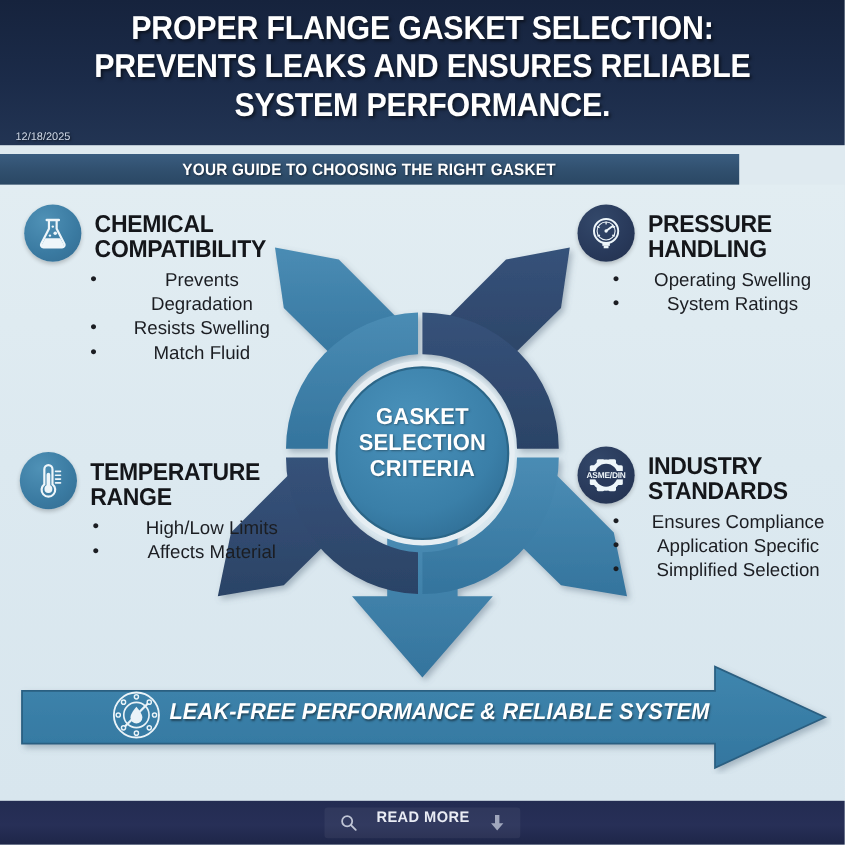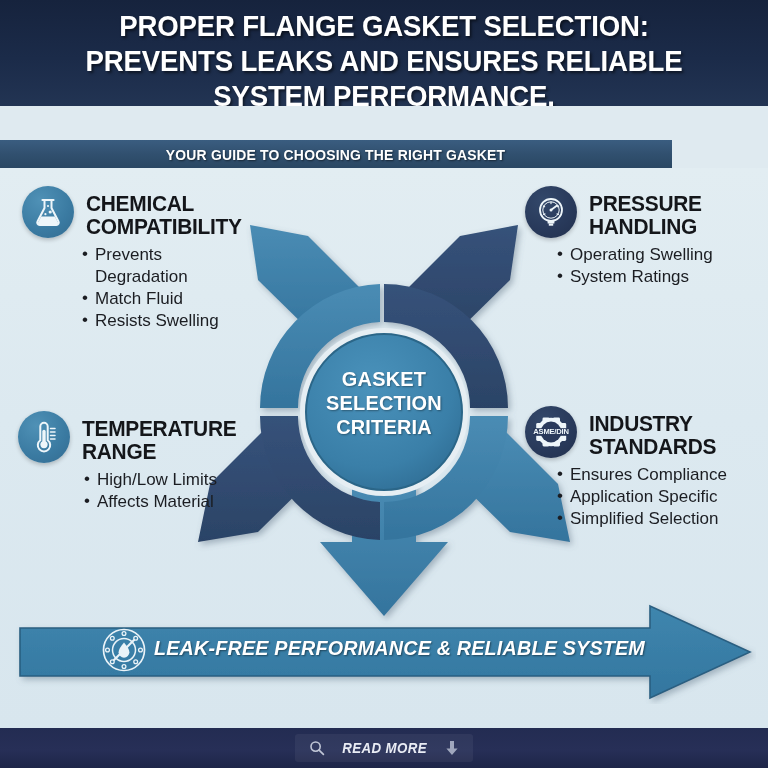--- a/index.html
+++ b/index.html
@@ -6,21 +6,21 @@
   body{
     width:768px;height:768px;overflow:hidden;
     font-family:"Liberation Sans", sans-serif;
     background:#dfeaf0;
     position:relative;
   }
   .stage{position:relative;width:768px;height:768px;}
 
   
   .header{
-    position:absolute;left:0;top:0;width:768px;height:106px;
+    position:absolute;left:0;top:0;width:768px;height:132px;
     background:linear-gradient(180deg,#16233d 0%,#1b2b49 55%,#223453 100%);
     overflow:hidden;
   }
   .header-title{
     position:absolute;left:28px;top:8px;width:712px;
     text-align:center;
     color:#ffffff;
     font-size:30px;line-height:35px;
     font-weight:bold;
     letter-spacing:-0.2px;
@@ -73,20 +73,21 @@
     font-size:22px;line-height:23px;font-weight:bold;
     text-transform:uppercase;letter-spacing:-0.3px;
     transform:scaleX(0.95);transform-origin:left top;
     padding-top:3px;
   }
   .bullets{margin:6px 0 0 0;padding:0;list-style:none;}
   .bullets li{
     color:#1b1d22;font-size:17px;line-height:22px;
     position:relative;padding-left:13px;
     white-space:pre-line;
+    text-align:center;
   }
   .bullets li:before{
     content:"\2022";position:absolute;left:0;top:-1px;font-size:17px;color:#1b1d22;
   }
 
   #quad-chemical{left:22px;top:18px;width:270px;}
   #quad-chemical .bullets{margin-left:60px;max-width:190px;}
   #quad-pressure{left:525px;top:18px;width:250px;}
   #quad-pressure .bullets{margin-left:32px;max-width:205px;}
   #quad-temperature{left:18px;top:243px;width:270px;}
@@ -119,26 +120,25 @@
   }
   .banner-icon{position:absolute;left:86px;top:26px;width:48px;height:48px;}
 
   
   .footer{
     position:absolute;left:0;top:728px;width:768px;height:40px;
     background:linear-gradient(180deg,#232c52 0%,#272f57 55%,#1e2648 100%);
     display:flex;align-items:center;justify-content:center;
   }
   .footer-pill{
-    display:flex;align-items:center;
+    display:flex;
     background:rgba(255,255,255,.055);
     border-radius:3px;
     height:28px;padding:0 14px;
     gap:15px;
-    font-style:italic;
   }
   .footer-label{
     color:#e9ecf4;font-size:14px;font-weight:bold;
     text-transform:uppercase;letter-spacing:.4px;
     transform:scaleX(.95);
   }
   .ficon{opacity:.82;display:flex;align-items:center;}
 </style>
 </head>
 <body>
@@ -211,22 +211,22 @@
             <circle cx="17" cy="11" r="1.1" fill="#eef6fa"></circle>
             <circle cx="19.2" cy="17" r="1.6" fill="#eef6fa"></circle>
             <circle cx="14.4" cy="19.2" r="1.1" fill="#eef6fa"></circle>
           </svg>
         </div>
         <div class="q-title">CHEMICAL COMPATIBILITY</div>
       </div>
       <ul class="bullets">
         <li>Prevents
 Degradation</li>
+        <li>Resists Swelling</li>
         <li>Match Fluid</li>
-        <li>Resists Swelling</li>
       </ul>
     </div>
 
     <div class="quad" id="quad-pressure">
       <div class="q-head">
         <div class="badge dark">
           <svg width="34" height="34" viewBox="0 0 34 34">
             <circle cx="17" cy="15" r="11" fill="none" stroke="#eef6fa" stroke-width="1.8"></circle>
             <circle cx="17" cy="15" r="8.2" fill="none" stroke="#eef6fa" stroke-width="1"></circle>
             <path d="M17,15 L23,10.5" stroke="#eef6fa" stroke-width="1.8" stroke-linecap="round"></path>

